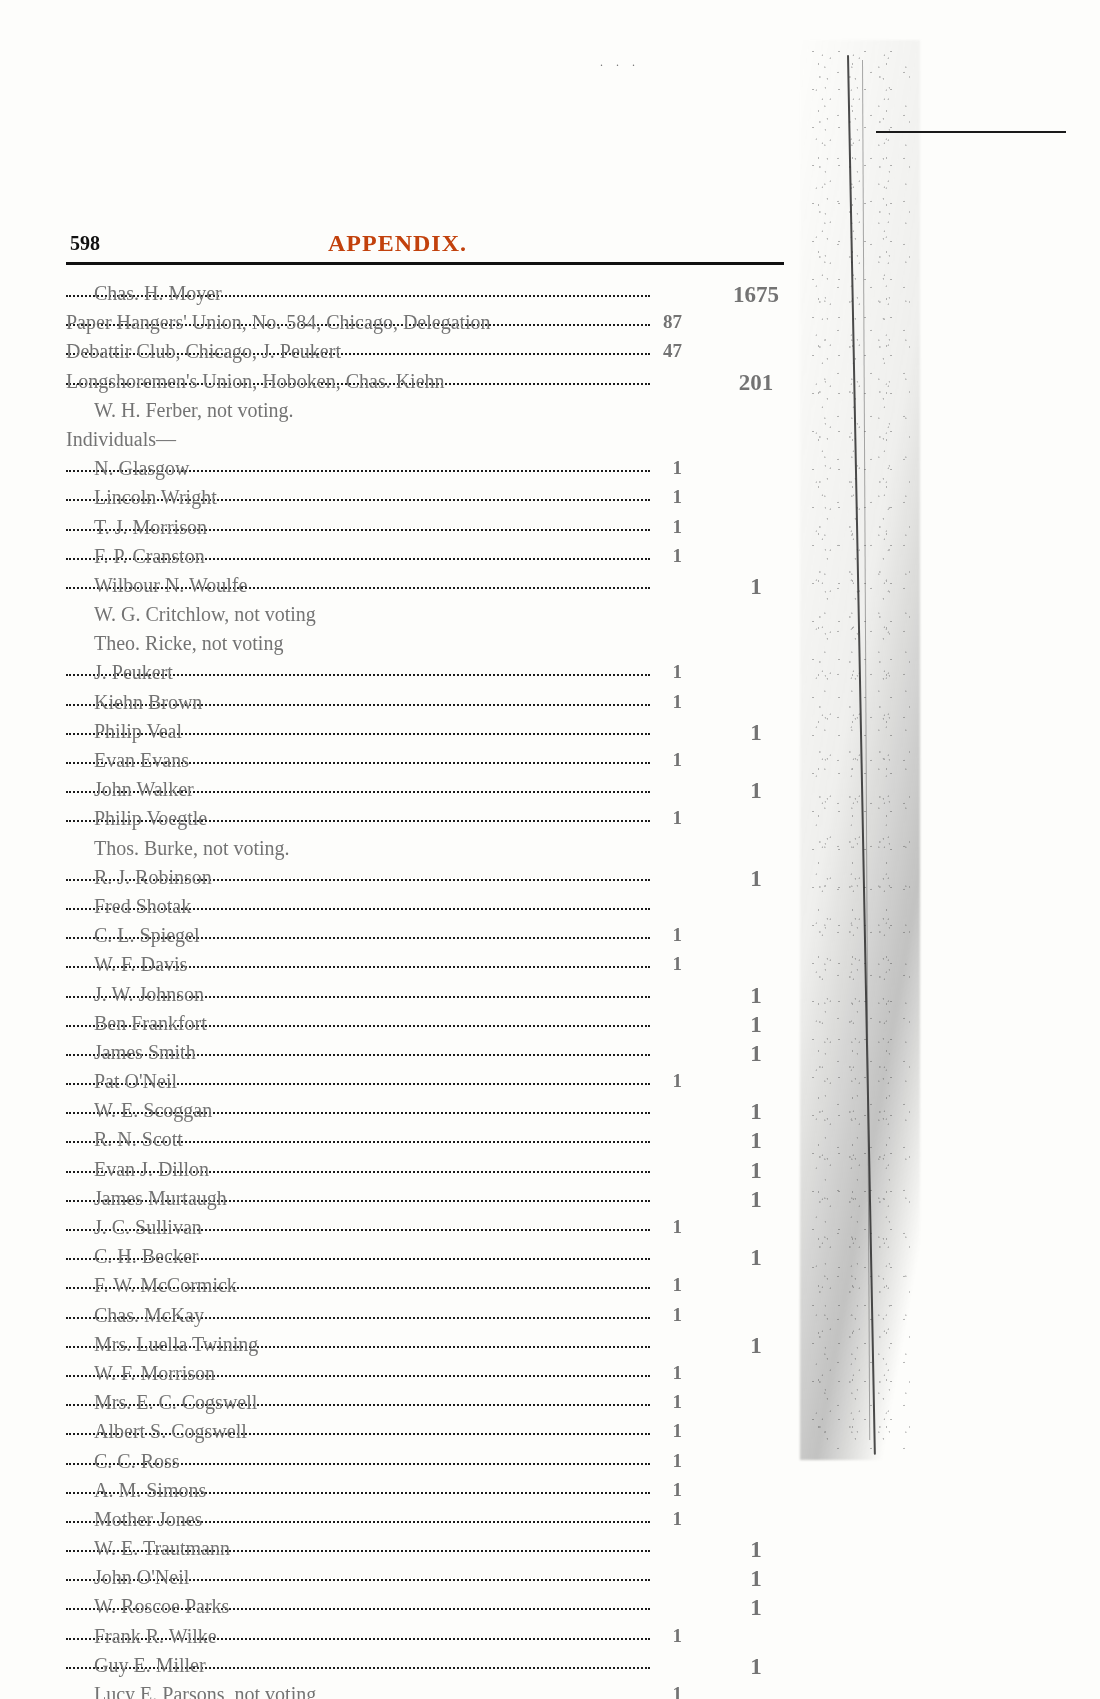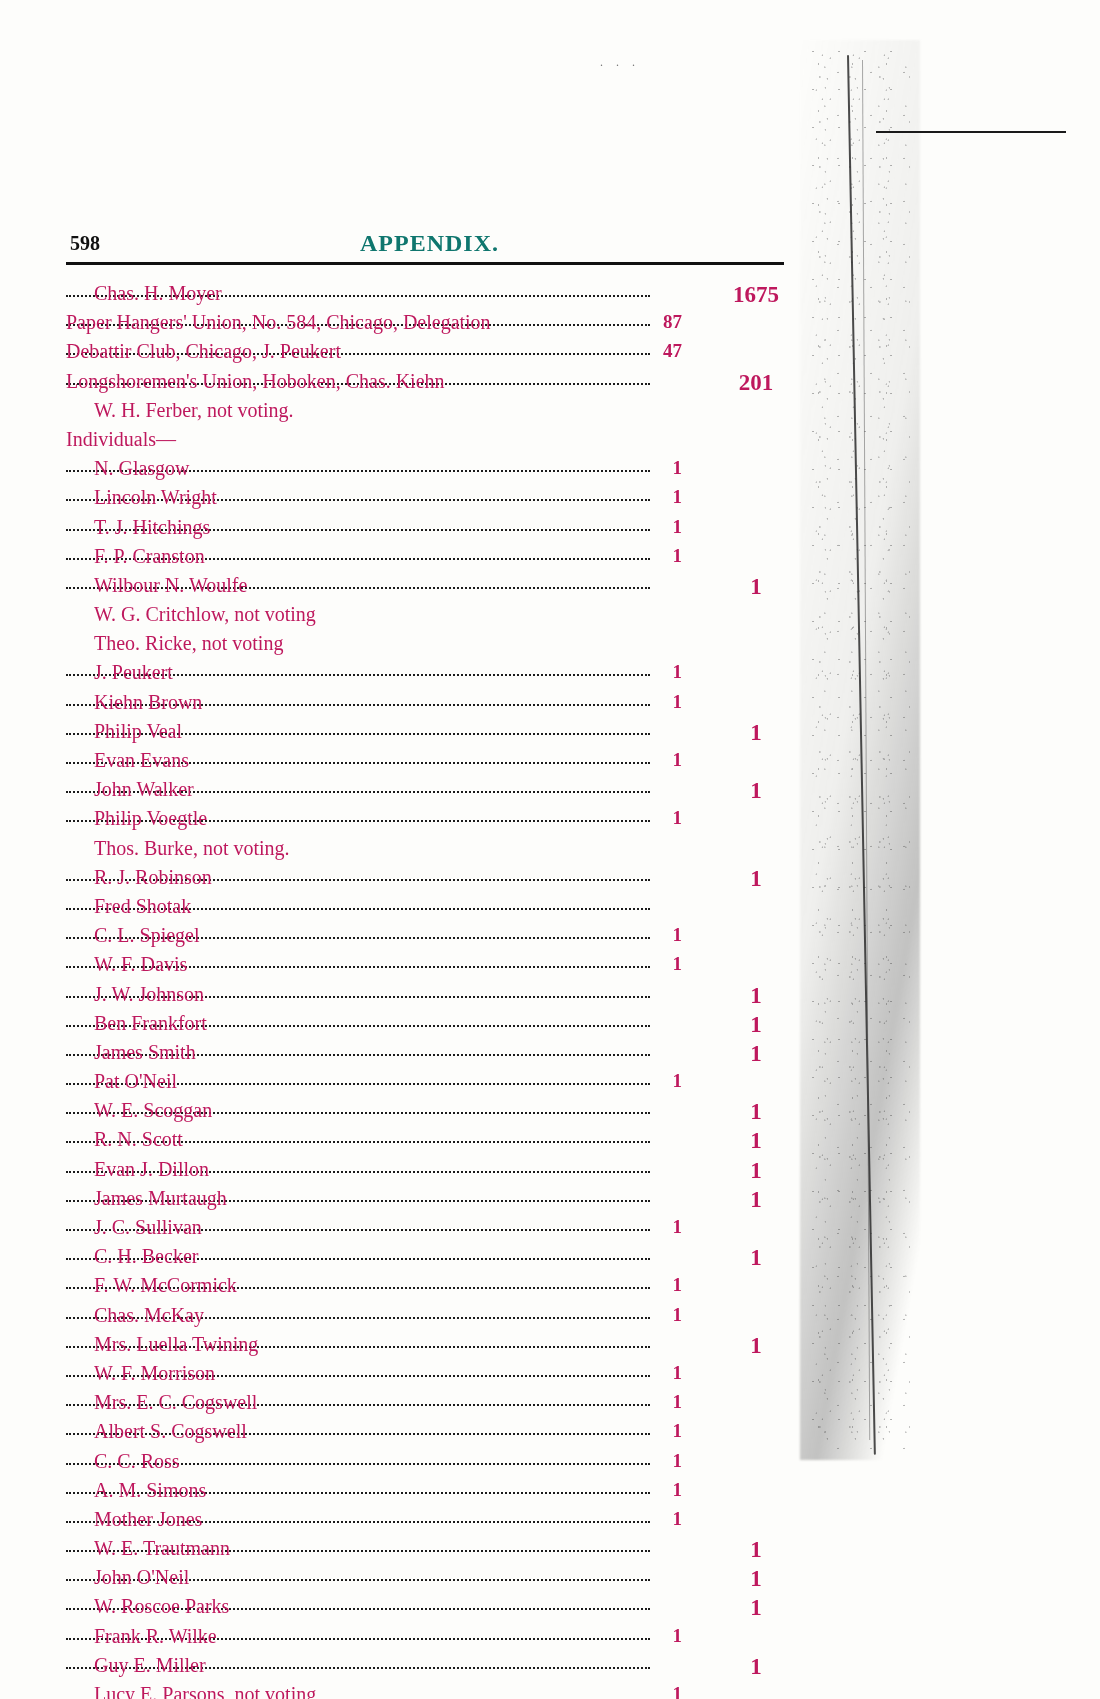--- a/index.html
+++ b/index.html
@@ -111,45 +111,45 @@
     position: absolute;
     left: 70px; top: 232px;
     font-family: "Liberation Serif", serif;
     font-weight: bold;
     font-size: 20px;
     color: #111;
     letter-spacing: 0px;
   }
   .page-title {
     position: absolute;
-    left: 360px; top: 230px;
+    left: 328px; top: 230px;
     font-family: "Liberation Serif", serif;
     font-weight: bold;
     font-size: 24px;
     letter-spacing: 1px;
-    color: #0f766e;
+    color: #c2410c;
   }
   .header-rule {
     position: absolute;
     left: 66px; top: 262px;
     width: 718px; height: 3px;
     background: #111;
   }
 
   .list {
     position: absolute;
     left: 66px; top: 282px;
     width: 720px;
   }
 
   .row {
     position: relative;
     height: 29.2px;
     font-size: 20px;
-    color: #be185d;
+    color: #737373;
   }
   .label {
     position: absolute;
     left: 0; top: 0;
     white-space: nowrap;
     background: transparent;
     padding-right: 3px;
     z-index: 2;
     font-family: "Liberation Serif", serif;
   }
@@ -230,21 +230,21 @@
         <span class="label">N. Glasgow</span>
         <span class="colA">1</span>
       </div>
       <div class="row indent">
         <div class="leader"></div>
         <span class="label">Lincoln Wright</span>
         <span class="colA">1</span>
       </div>
       <div class="row indent">
         <div class="leader"></div>
-        <span class="label">T. J. Hitchings</span>
+        <span class="label">T. J. Morrison</span>
         <span class="colA">1</span>
       </div>
       <div class="row indent">
         <div class="leader"></div>
         <span class="label">F. P. Cranston</span>
         <span class="colA">1</span>
       </div>
       <div class="row indent">
         <div class="leader"></div>
         <span class="label">Wilbour N. Woulfe</span>

